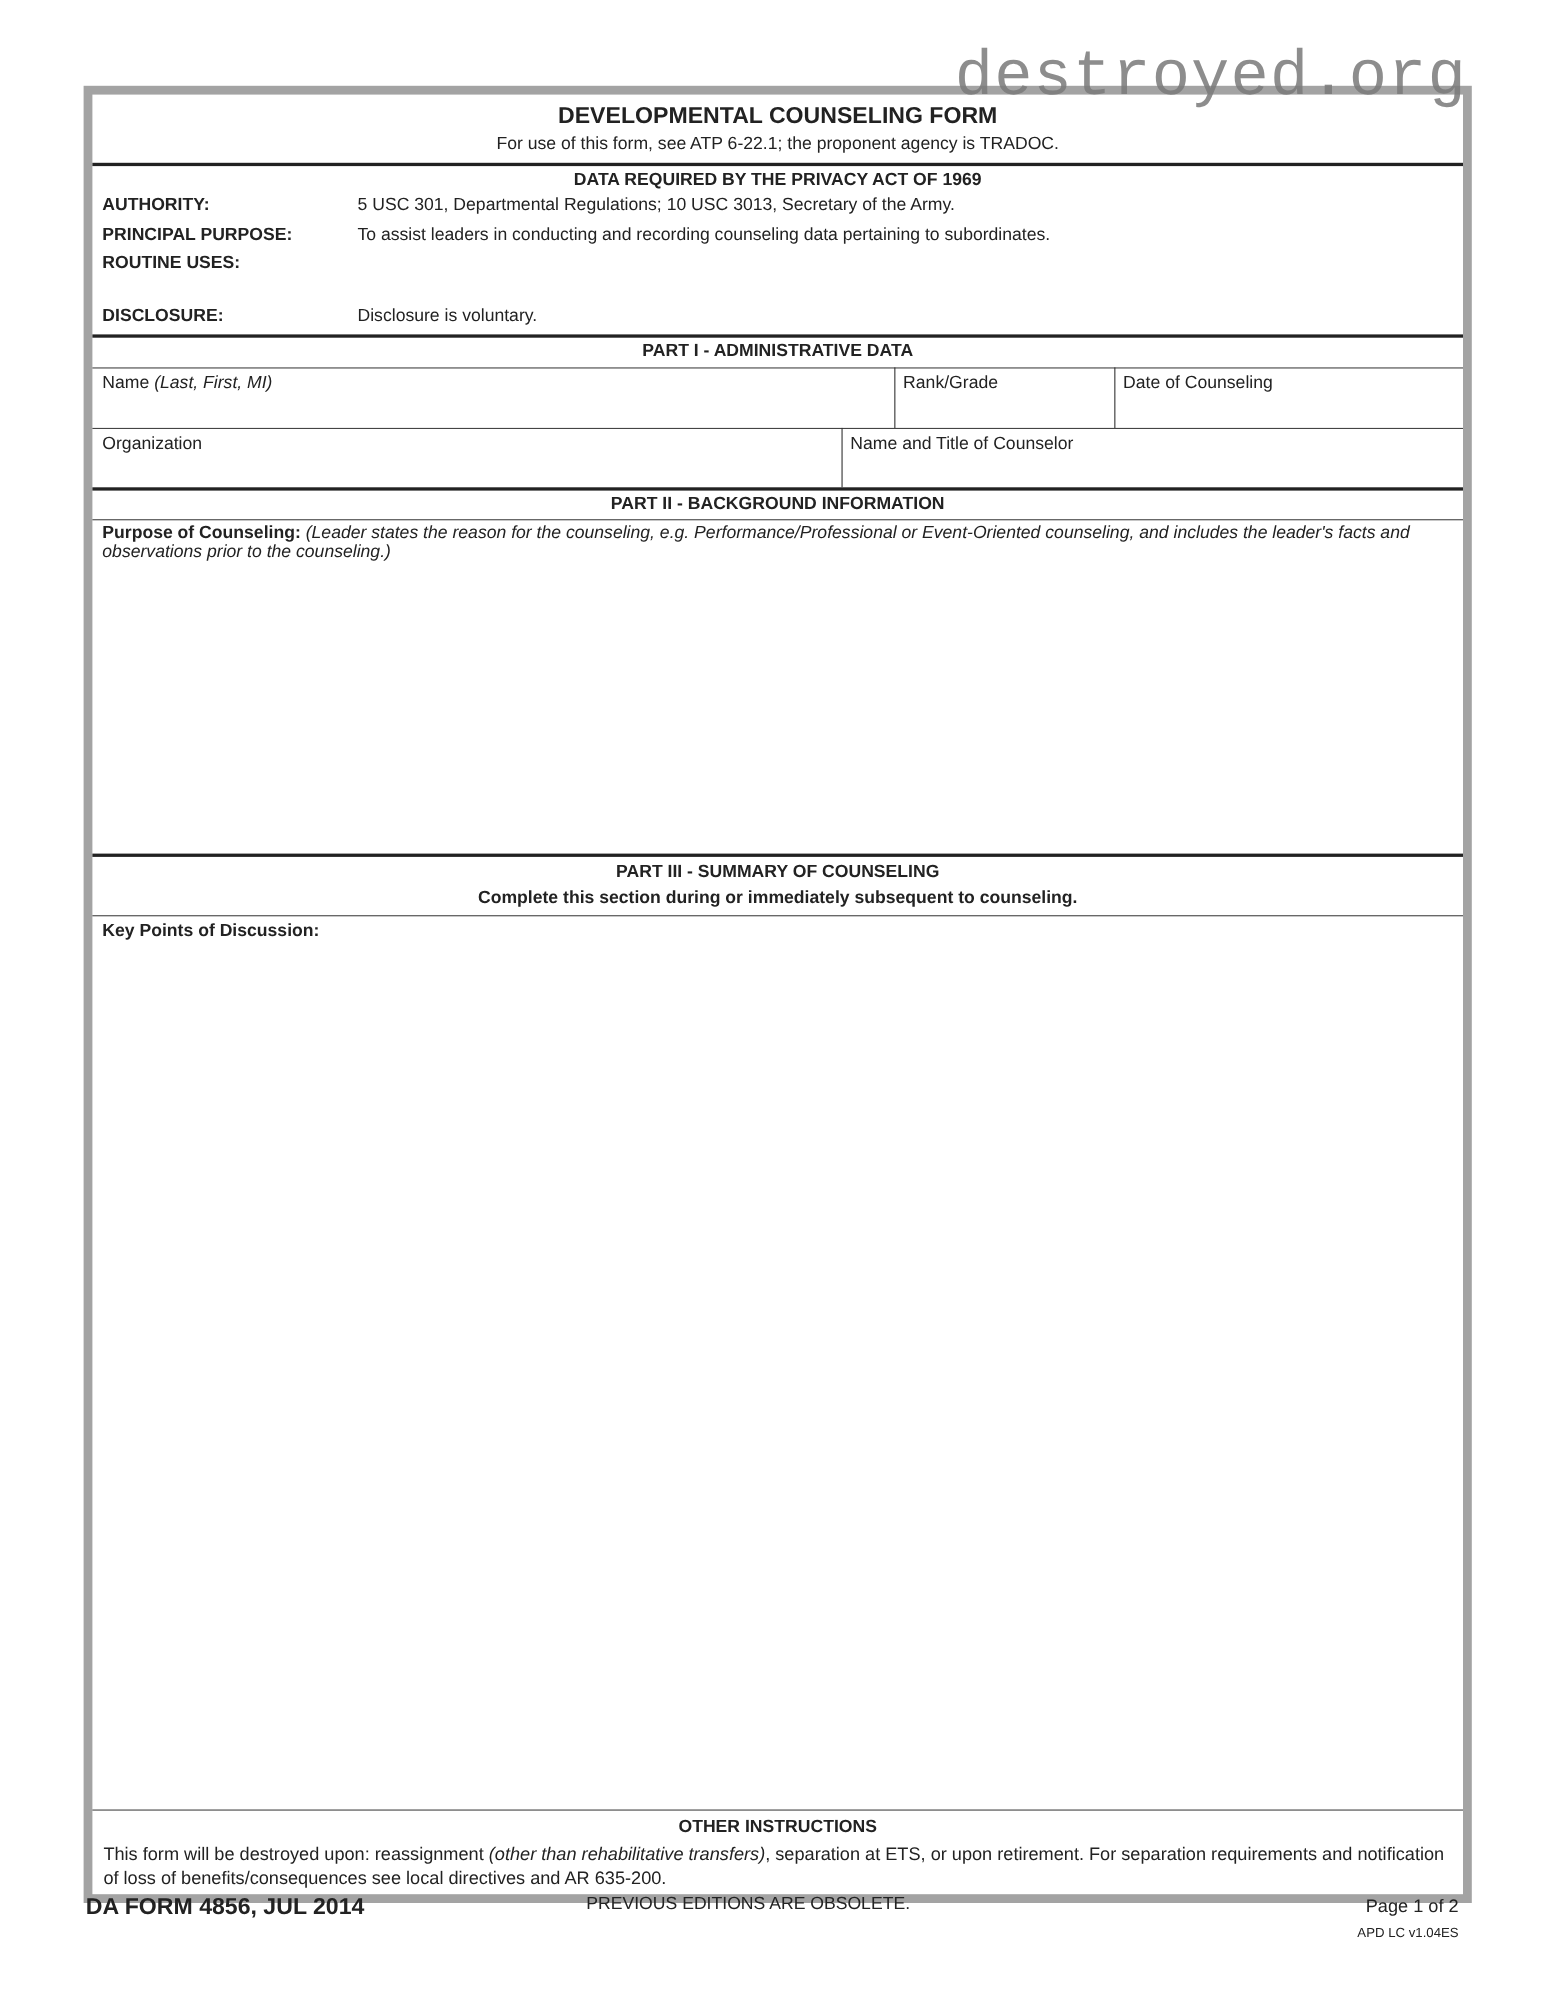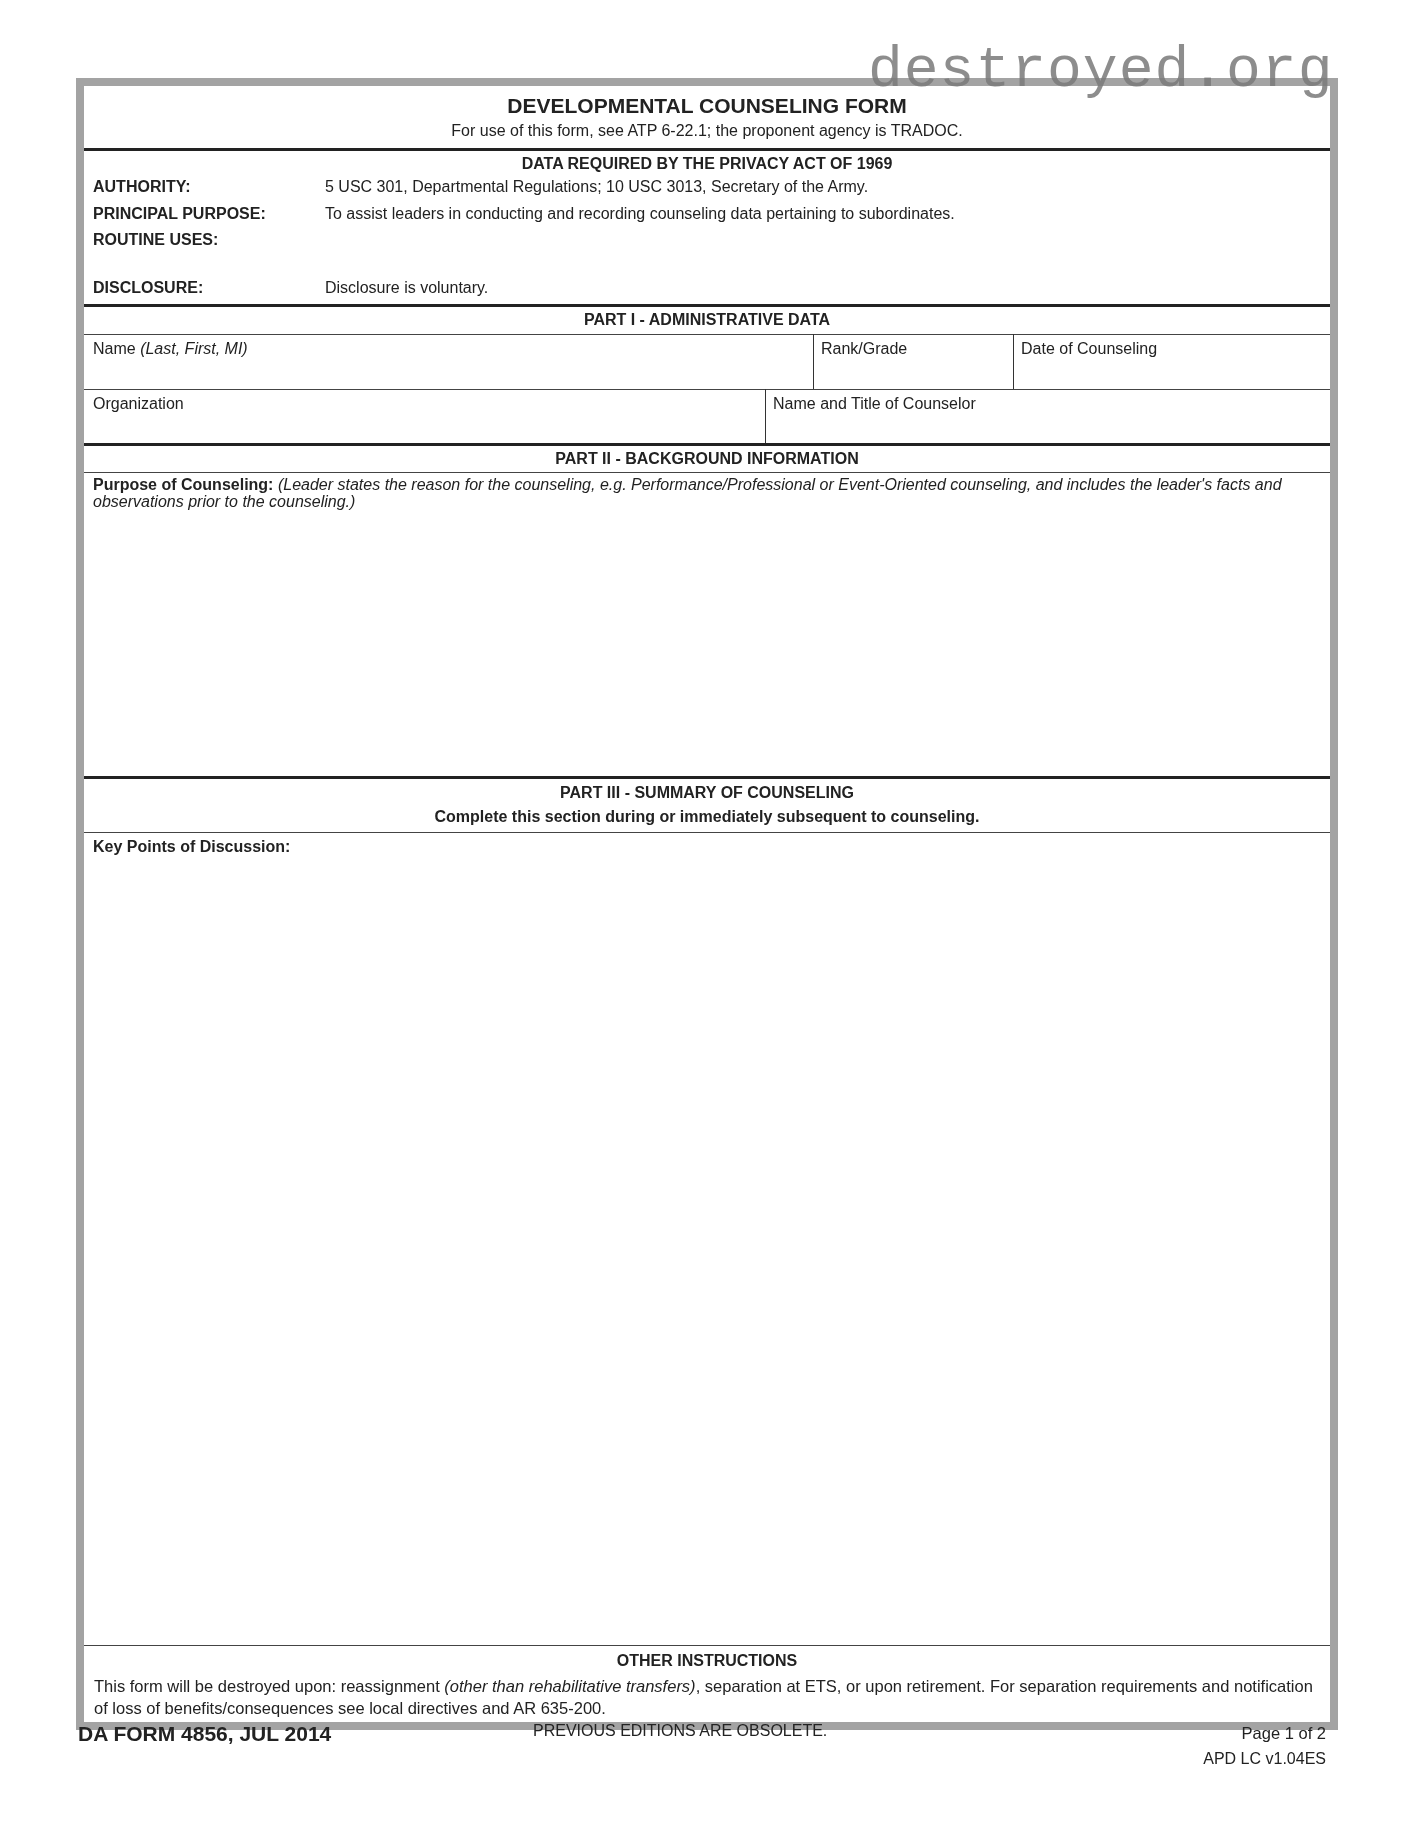--- a/index.html
+++ b/index.html
@@ -120,21 +120,21 @@
       position: absolute;
       right: 85px;
       top: 1724px;
       font-size: 16.5px;
       text-align: right;
     }
     .footer-ver {
       position: absolute;
       right: 85px;
       top: 1750px;
-      font-size: 16px;
+      font-size: 12px;
       text-align: right;
     }
   </style>
 </head>
 <body>
 
 <div class="watermark">destroyed.org</div>
 
 <div class="form">
 

